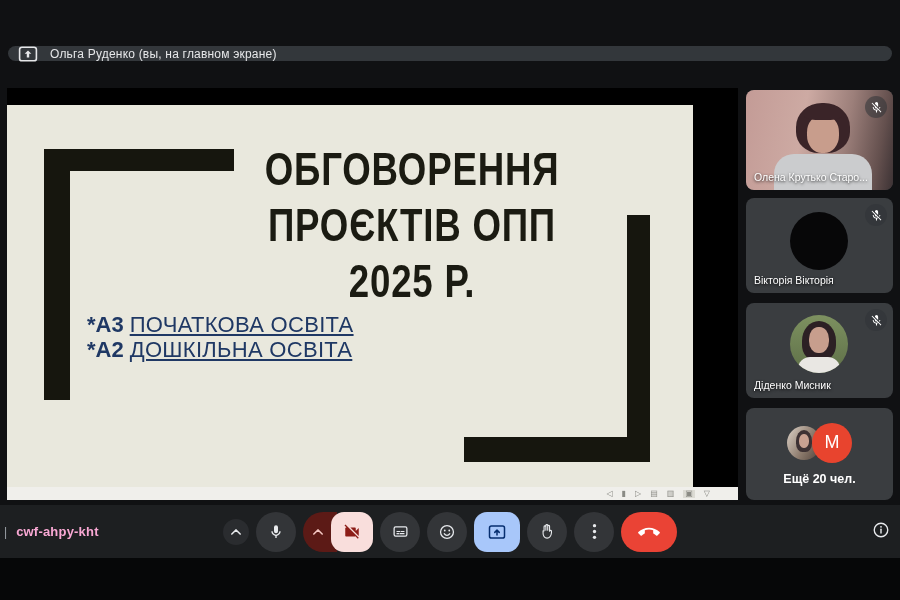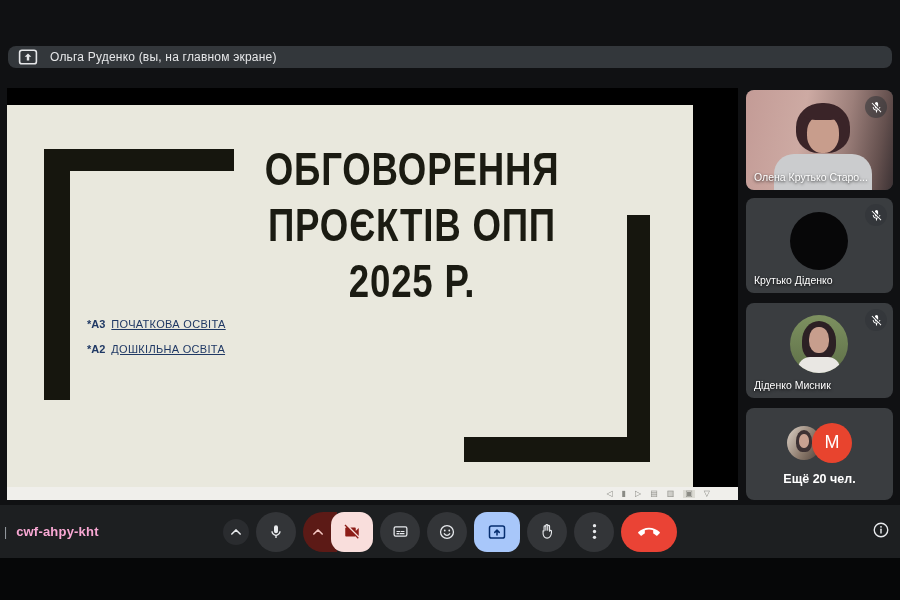--- a/index.html
+++ b/index.html
@@ -2,21 +2,21 @@
 <html><head>
 <meta charset="utf-8">
 <style>
   * { margin:0; padding:0; box-sizing:border-box; }
   html,body { width:900px; height:600px; overflow:hidden; background:#0d0e10; }
   body { font-family:"Liberation Sans", sans-serif; position:relative; }
 
   .stage { position:absolute; inset:0; background:#101113; }
 
   
-  .banner { position:absolute; left:8px; top:46px; width:884px; height:22px;
+  .banner { position:absolute; left:8px; top:46px; width:884px; height:15px;
     background:#33373b; border-radius:8px; display:flex; align-items:center; padding-left:10px; }
   .banner-icon { width:20px; height:16px; margin-right:12px; display:flex; }
   .banner-text { color:#e6e7e9; font-size:12px; font-weight:500; letter-spacing:.2px; }
 
   
   .ppt { position:absolute; left:7px; top:88px; width:731px; height:412px; background:#000; }
   .ppt-titlebar { position:absolute; left:0; top:0; right:0; height:17px; background:#f7f6f4;
     display:flex; align-items:center; justify-content:center; }
   .ppt-title { font-size:8px; color:#6b6b6b; letter-spacing:.2px; }
   .ppt-wincontrols { position:absolute; right:2px; top:1px; display:flex; height:15px; }
@@ -35,21 +35,21 @@
   .bracket { position:absolute; background:#16160e; }
   .bl-h { left:37px; top:44px; width:190px; height:22px; }
   .bl-v { left:37px; top:44px; width:26px; height:251px; }
   .br-v { left:620px; top:110px; width:23px; height:247px; }
   .br-h { left:457px; top:332px; width:186px; height:25px; }
 
   .slide-title { position:absolute; left:125px; top:36px; width:560px; text-align:center;
     color:#1b1b12; font-weight:700; font-size:47px; line-height:56px; letter-spacing:1px;
     transform:scaleX(.78); transform-origin:center top; }
 
-  .bullets { position:absolute; left:80px; top:207px; font-size:11px; line-height:25px; color:#1f3864; }
+  .bullets { position:absolute; left:80px; top:207px; font-size:22px; line-height:25px; color:#1f3864; }
   .bullet-code { font-weight:700; margin-right:6px; }
   .bullet-link { font-weight:500; text-decoration:underline; letter-spacing:.3px; }
 
   .ppt-statusbar { position:absolute; left:0; bottom:0; right:0; height:13px; background:#f0efeb;
     display:flex; align-items:center; justify-content:flex-end; gap:9px; padding-right:28px; }
   .sb-ico { color:#8a8a84; font-size:8px; line-height:1; }
   .sb-ico.active { background:#dcdbd4; padding:0 2px; }
 
   
   .tile { position:absolute; left:746px; width:147px; border-radius:8px; background:#3a3d40; overflow:hidden; }
@@ -182,21 +182,21 @@
     <span class="tile-name">Олена Крутько Старо...</span>
   </div>
 
   <div class="tile t2">
     <span class="avatar-black"></span>
     <span class="mute-badge">
       <svg width="13" height="13" viewBox="0 0 24 24">
           <path fill="#fff" d="M19 11c0 1.2-.34 2.3-.9 3.28l-1.23-1.23c.27-.62.43-1.31.43-2.05H19zM15 11.16L9 5.18V5a3 3 0 0 1 6 0v6.16zM4.27 3L21 19.73 19.73 21l-4.19-4.19c-.77.46-1.63.77-2.54.88V21h-2v-3.31c-3.28-.49-6-3.31-6-6.69h1.7c0 3 2.54 5.1 5.3 5.1.81 0 1.6-.19 2.31-.52l-1.66-1.66L12 14a3 3 0 0 1-3-3v-.18L3 4.27 4.27 3z"></path>
         </svg>
     </span>
-    <span class="tile-name">Крутько Діденко</span>
+    <span class="tile-name">Вікторія Вікторія</span>
   </div>
 
   <div class="tile t3">
     <span class="avatar-photo">
       <span class="ap-hair"></span>
       <span class="ap-face"></span>
       <span class="ap-body"></span>
     </span>
     <span class="mute-badge">
       <svg width="13" height="13" viewBox="0 0 24 24">

